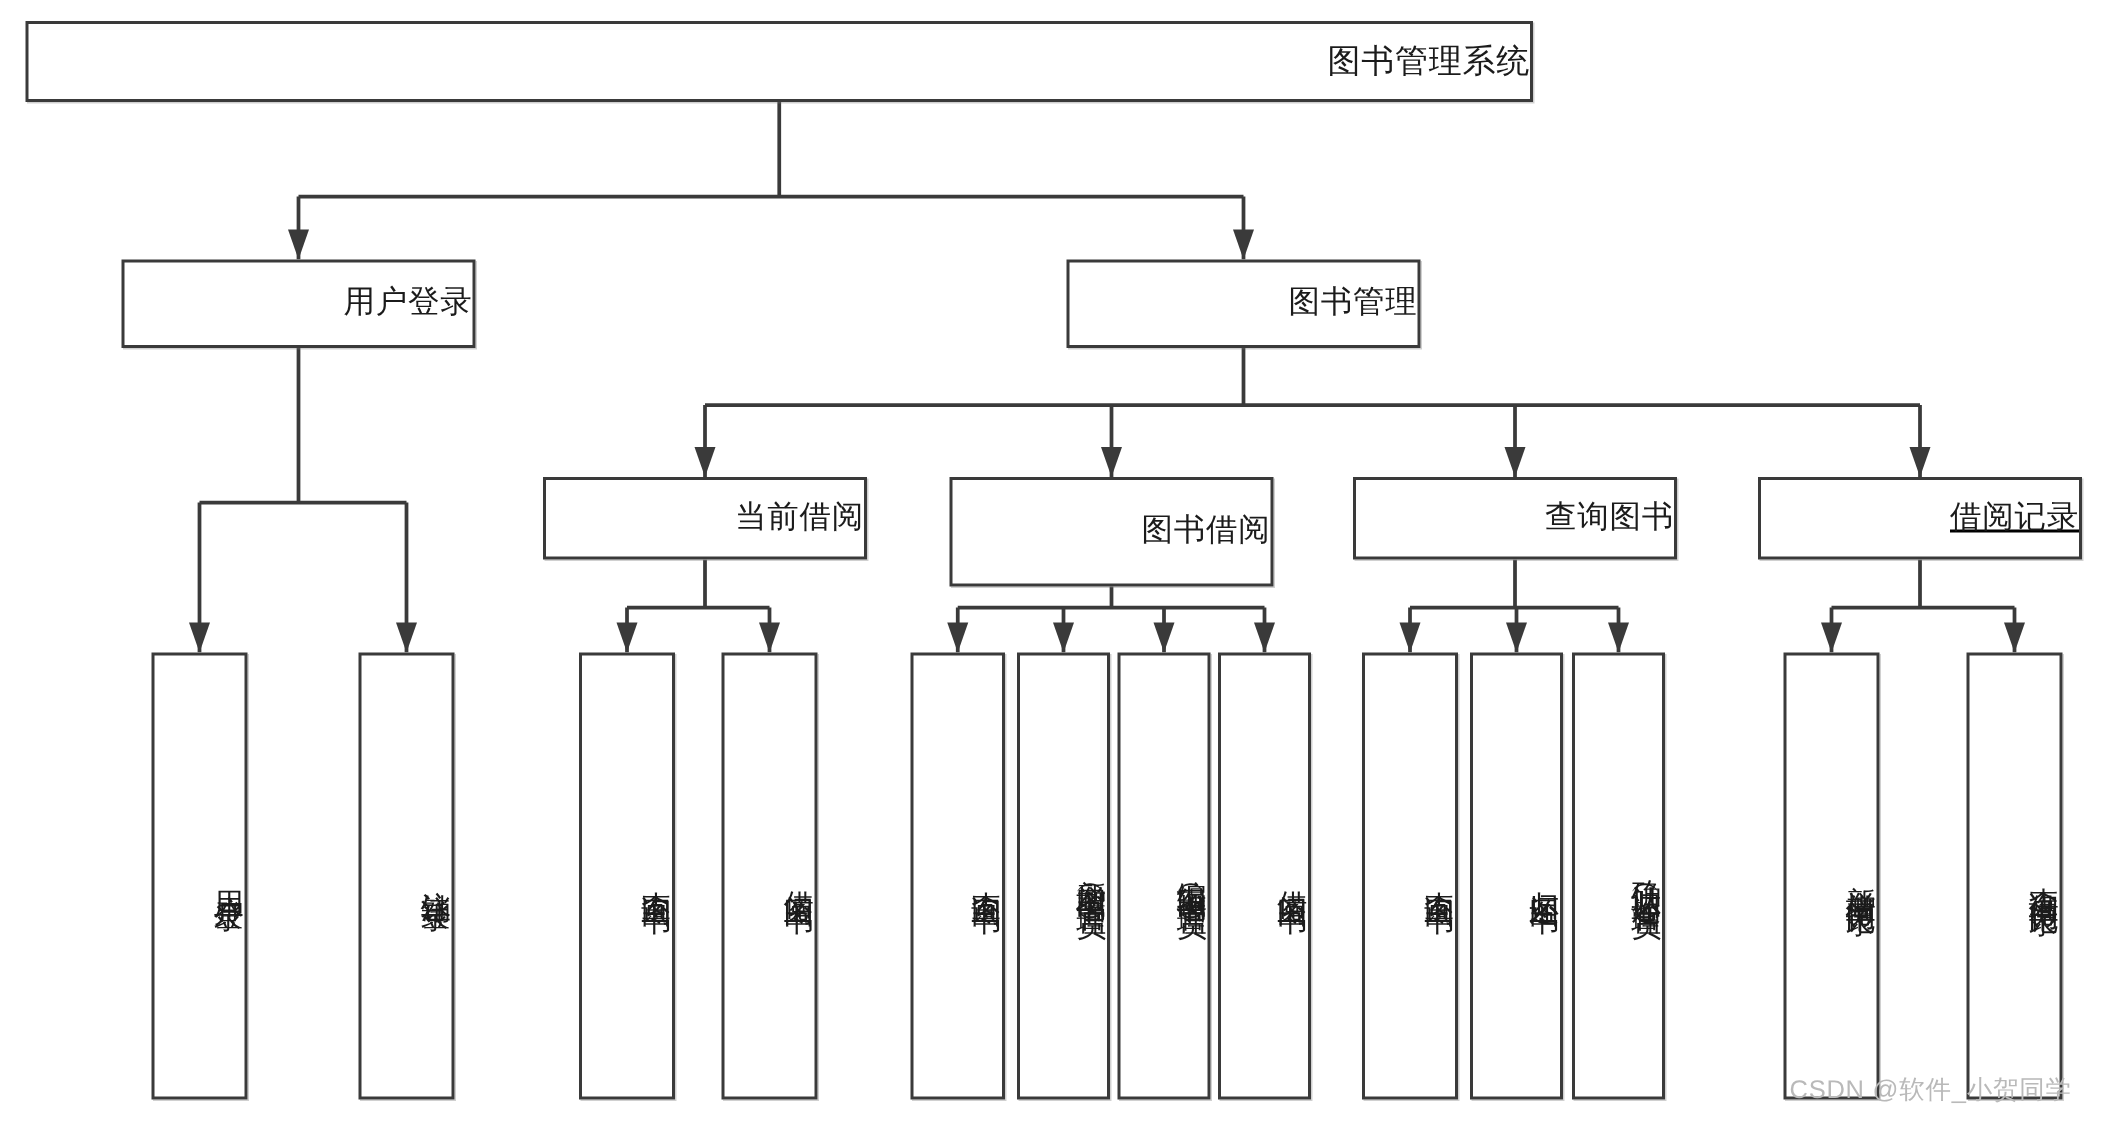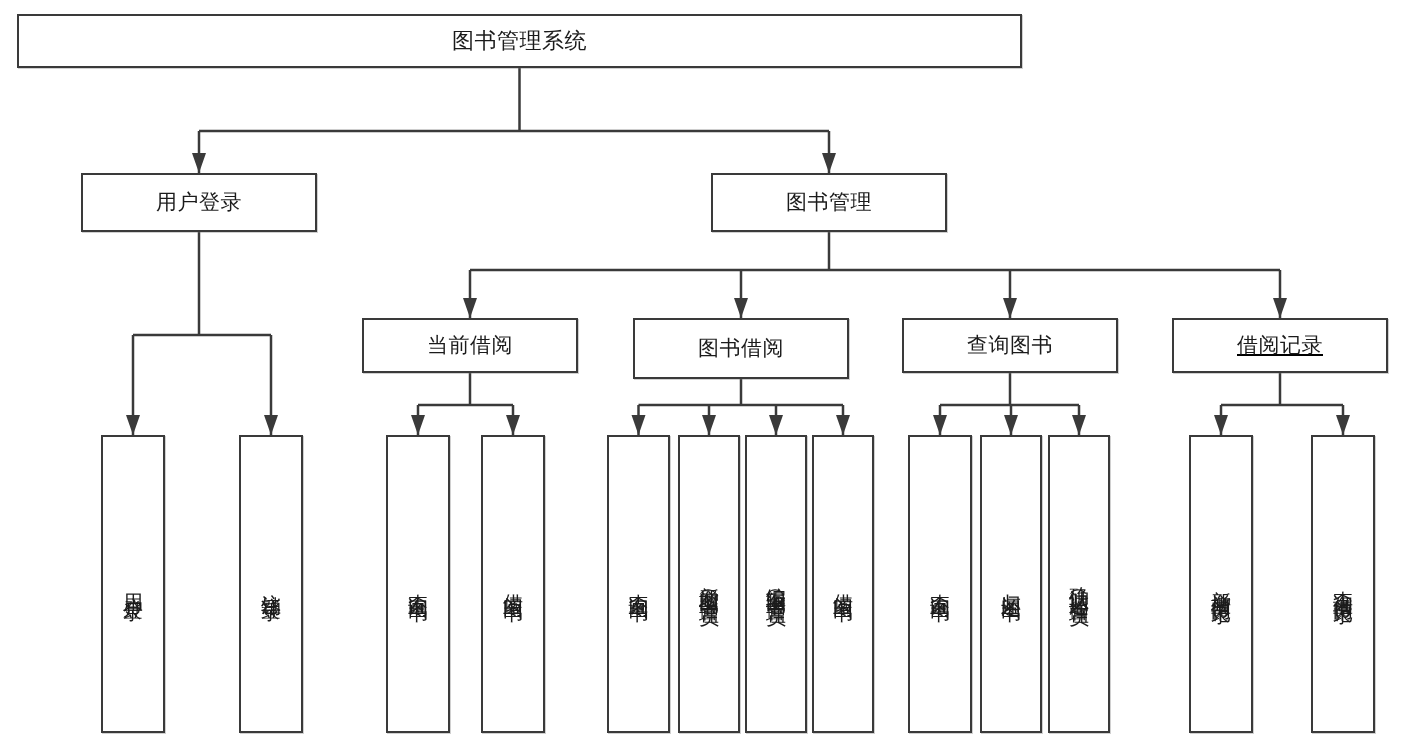--- a/index.html
+++ b/index.html
@@ -15,21 +15,21 @@
     font-family: "Liberation Sans", "DejaVu Sans", sans-serif;
     overflow: hidden;
   }
   .node {
     position: absolute;
     box-sizing: border-box;
     border: 2px solid #3a3a3a;
     background: #ffffff;
     display: flex;
     align-items: center;
-    justify-content: center;
+    justify-content: flex-end;
     box-shadow: 1px 1px 0 rgba(120,120,120,0.35);
   }
   .node-label {
     color: #1b1b1b;
     font-size: 21px;
     line-height: 1.15;
     letter-spacing: 0.5px;
     white-space: nowrap;
     text-align: center;
   }
@@ -124,21 +124,21 @@
       </div>
       <div class="node" style="left: 81px; top: 173px; width: 236px; height: 59px;">
         <span class="node-label">用户登录</span>
       </div>
       <div class="node" style="left: 711px; top: 173px; width: 236px; height: 59px;">
         <span class="node-label">图书管理</span>
       </div>
       <div class="node" style="left: 362px; top: 318px; width: 216px; height: 55px;">
         <span class="node-label">当前借阅</span>
       </div>
-      <div class="node" style="left: 633px; top: 318px; width: 216px; height: 61px;">
+      <div class="node" style="left: 633px; top: 318px; width: 216px; height: 73px;">
         <span class="node-label">图书借阅</span>
       </div>
       <div class="node" style="left: 902px; top: 318px; width: 216px; height: 55px;">
         <span class="node-label">查询图书</span>
       </div>
       <div class="node" style="left: 1172px; top: 318px; width: 216px; height: 55px; text-decoration: underline;">
         <span class="node-label">借阅记录</span>
       </div>
       <div class="node vertical" style="left: 101px; top: 435px; width: 64px; height: 298px;">
         <span class="node-label">用户登录</span>
@@ -173,13 +173,14 @@
       <div class="node vertical" style="left: 1048px; top: 435px; width: 62px; height: 298px;">
         <span class="node-label">确认归还（管理员）</span>
       </div>
       <div class="node vertical" style="left: 1189px; top: 435px; width: 64px; height: 298px;">
         <span class="node-label">新增借阅记录</span>
       </div>
       <div class="node vertical" style="left: 1311px; top: 435px; width: 64px; height: 298px;">
         <span class="node-label">查询借阅记录</span>
       </div>
     </div>
+  <div class="wm" style="left: 1193px; top: 715px; color: rgb(185, 185, 185);">CSDN @软件_小贺同学</div>
 </div>
 
 </body></html>

